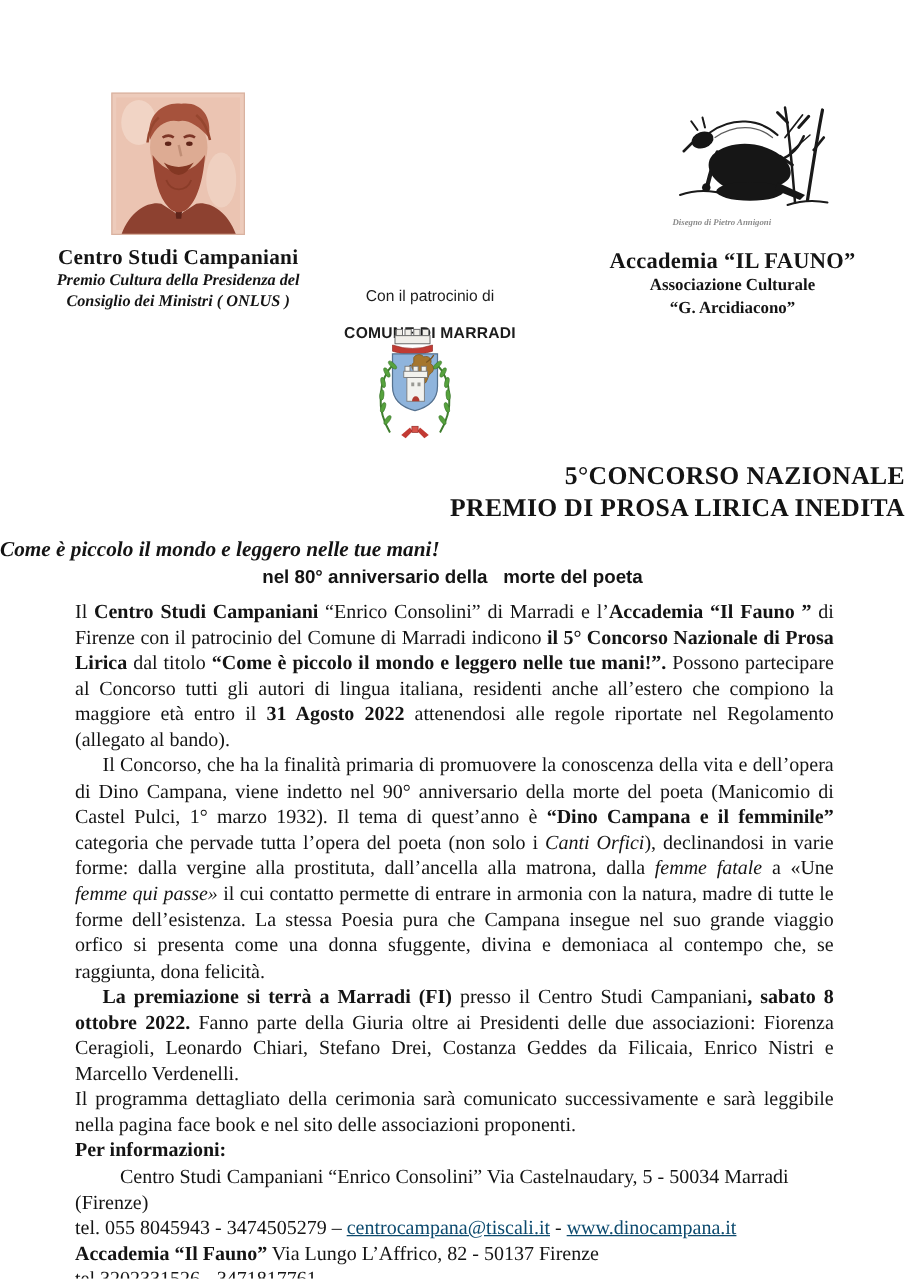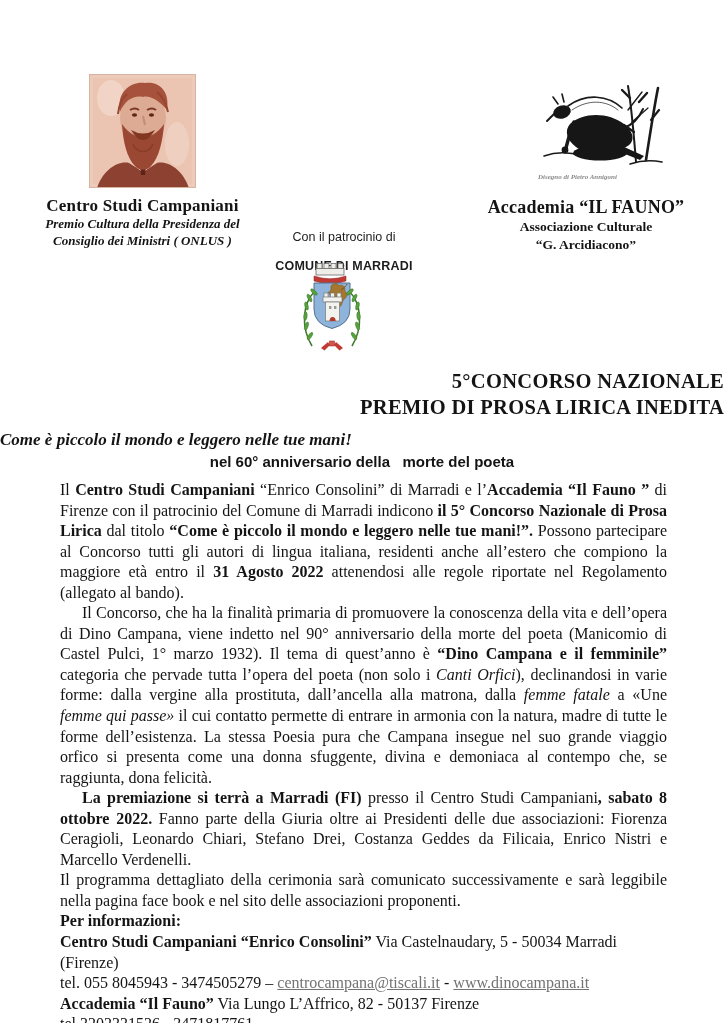--- a/index.html
+++ b/index.html
@@ -30,21 +30,21 @@
   .main-title{text-align:right; font-size:20.5px; font-weight:bold; line-height:26px; letter-spacing:.3px;}
   .motto{text-align:left; font-size:17px; font-weight:bold; font-style:italic; margin-top:9px; line-height:22px;}
   .anniv{text-align:center; font-family:"Liberation Sans", sans-serif; font-size:15px; font-weight:bold;
          line-height:21px; white-space:pre-wrap;}
   
   .bodytext{width:607px; margin:8px 0 0 60px; font-size:16px; line-height:20.55px;}
   .bodytext p{margin:0;}
   .just{text-align:justify;}
   .indent{text-indent:22px;}
   .info-head{font-weight:bold; }
-  a.link{color:#737373; cursor:pointer;}
+  a.link{color:#0c4a6e; cursor:pointer;}
 </style>
 </head>
 <body>
 
 <div class="page">
 
   <div class="org-left">
     <svg class="portrait" width="107" height="114" viewBox="0 0 107 114">
       <rect x="0" y="0" width="107" height="114" fill="#edcbbb"></rect>
       <rect x="4" y="4" width="99" height="106" fill="#e9c0ad" opacity="0.65"></rect>
@@ -160,30 +160,30 @@
     </div>
     <div class="org-title">Accademia “IL FAUNO”</div>
     <div class="org-sub">Associazione Culturale</div>
     <div class="org-sub">“G. Arcidiacono”</div>
   </div>
 
   <div class="content">
     <div class="main-title">5°CONCORSO NAZIONALE</div>
     <div class="main-title">PREMIO DI PROSA LIRICA INEDITA</div>
     <div class="motto">Come è piccolo il mondo e leggero nelle tue mani!</div>
-    <div class="anniv">nel 60° anniversario della   morte del poeta</div>
+    <div class="anniv">nel 80° anniversario della   morte del poeta</div>
 
     <div class="bodytext">
       <p class="just"><span>Il </span><span style="font-weight: bold;">Centro Studi Campaniani</span><span> “Enrico Consolini” di Marradi e l’</span><span style="font-weight: bold;">Accademia “Il Fauno ”</span><span> di Firenze con il patrocinio del Comune di Marradi  indicono  </span><span style="font-weight: bold;">il 5° Concorso Nazionale di Prosa Lirica</span><span> dal titolo </span><span style="font-weight: bold;">“Come è piccolo il mondo e leggero nelle tue mani!”.</span><span> Possono partecipare al Concorso tutti gli autori di lingua italiana, residenti anche all’estero  che compiono la maggiore età entro il </span><span style="font-weight: bold;">31 Agosto 2022</span><span> attenendosi alle regole riportate nel Regolamento (allegato al bando).</span></p>
       <p class="just indent"><span>Il Concorso, che  ha la finalità primaria  di  promuovere la conoscenza della vita e dell’opera di Dino Campana, viene indetto nel   90° anniversario della morte del poeta (Manicomio di Castel Pulci, 1° marzo 1932). Il tema di quest’anno è </span><span style="font-weight: bold;">“Dino Campana e il femminile”</span><span> categoria che pervade tutta l’opera del poeta (non solo i </span><span style="font-style: italic;">Canti Orfici</span><span>), declinandosi in varie forme: dalla vergine alla prostituta, dall’ancella alla matrona, dalla </span><span style="font-style: italic;">femme fatale</span><span> a «Une </span><span style="font-style: italic;">femme qui passe»</span><span>  il cui contatto permette di entrare in armonia con la natura, madre  di tutte le forme dell’esistenza. La stessa Poesia pura che Campana insegue nel suo grande viaggio orfico si presenta come una donna sfuggente, divina e demoniaca al contempo che, se raggiunta, dona felicità.</span></p>
       <p class="just indent"><span style="font-weight: bold;">La premiazione si terrà a Marradi (FI)</span><span> presso il Centro Studi Campaniani</span><span style="font-weight: bold;">, sabato 8 ottobre 2022.</span><span> Fanno parte della Giuria oltre ai Presidenti delle due associazioni: Fiorenza Ceragioli, Leonardo Chiari, Stefano Drei, Costanza Geddes da Filicaia, Enrico Nistri e Marcello Verdenelli.</span></p>
       <p class="just"><span>Il programma dettagliato della cerimonia sarà comunicato successivamente e sarà leggibile nella pagina face book e nel  sito delle associazioni proponenti.</span></p>
 
       <p class="info-head">Per informazioni:</p>
-      <p><span style="font-weight: bold;">Centro Studi Campaniani “Enrico Consolini”</span><span> Via Castelnaudary, 5 - 50034 Marradi (Firenze)</span></p>
+      <p><span style="font-weight: normal; margin-left: 36px;">Centro Studi Campaniani “Enrico Consolini”</span><span> Via Castelnaudary, 5 - 50034 Marradi (Firenze)</span></p>
       <p><span>tel. 055 8045943 - 3474505279 – </span><a href="#" class="link">centrocampana@tiscali.it</a><span> - </span><a href="#" class="link">www.dinocampana.it</a></p>
       <p><span style="font-weight: bold;">Accademia “Il Fauno”</span><span> Via Lungo L’Affrico, 82 - 50137 Firenze</span></p>
       <p><span>tel.3202331526  - 3471817761-</span></p>
 
     </div>
   </div>
 
 </div>
 
 </body></html>

